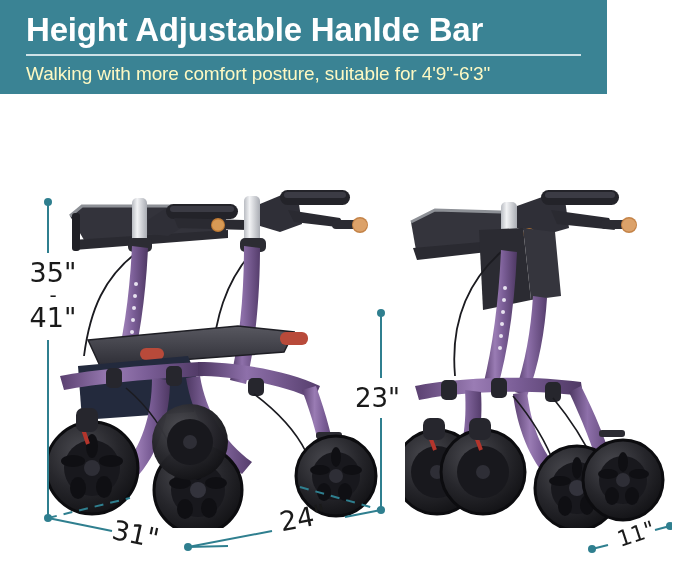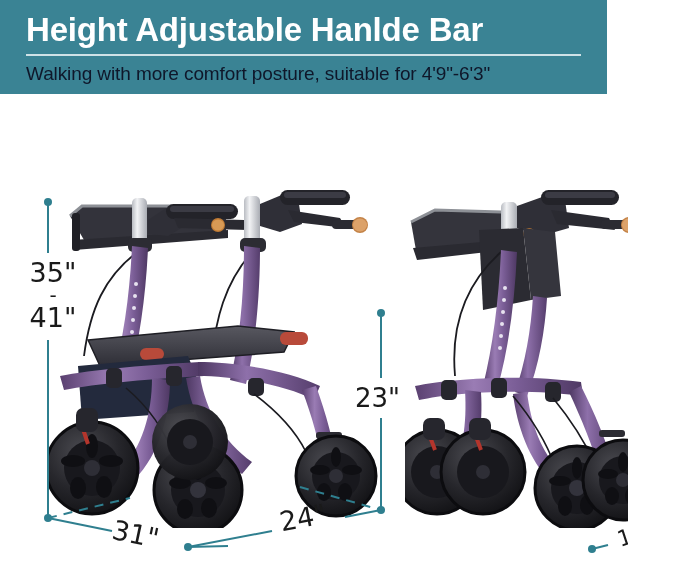--- a/index.html
+++ b/index.html
@@ -1,37 +1,37 @@
 <!DOCTYPE html>
 <html><head>
 <meta charset="utf-8">
 <style>
   html,body{margin:0;padding:0;}
   body{
     width:679px;height:572px;background:#ffffff;overflow:hidden;position:relative;
     font-family:"Liberation Sans", sans-serif;
   }
-  #stage{position:absolute;left:0;top:0;width:628px;height:572px;overflow:hidden;background:#fff;}
+  #stage{position:absolute;left:0;top:0;width:628px;height:572px;overflow:hidden;background:#fff;padding-left:44px;}
 
   
   #banner{
     position:absolute;left:0;top:0;width:607px;height:94px;
     background:#3a8394;
   }
   #banner-title{
     position:absolute;left:26px;top:8px;
     font-size:33px;font-weight:bold;color:#ffffff;letter-spacing:-0.2px;
     white-space:nowrap;line-height:44px;
   }
   #banner-rule{
     position:absolute;left:26px;top:54px;width:555px;height:2px;background:#cfe2e7;
   }
   #banner-sub{
     position:absolute;left:26px;top:58px;
-    font-size:19px;color:#0f172a;white-space:nowrap;line-height:32px;letter-spacing:-0.1px;
+    font-size:19px;color:#fef9c3;white-space:nowrap;line-height:32px;letter-spacing:-0.1px;
   }
 
   
   #dims{position:absolute;left:0;top:0;width:679px;height:572px;pointer-events:none;}
 
   .dimlabel{position:absolute;color:#1a1a1a;white-space:nowrap;}
   #lbl-height{
     left:22px;top:258px;font-size:27px;line-height:29px;text-align:center;width:62px;
     font-family:"DejaVu Sans", sans-serif;
   }

